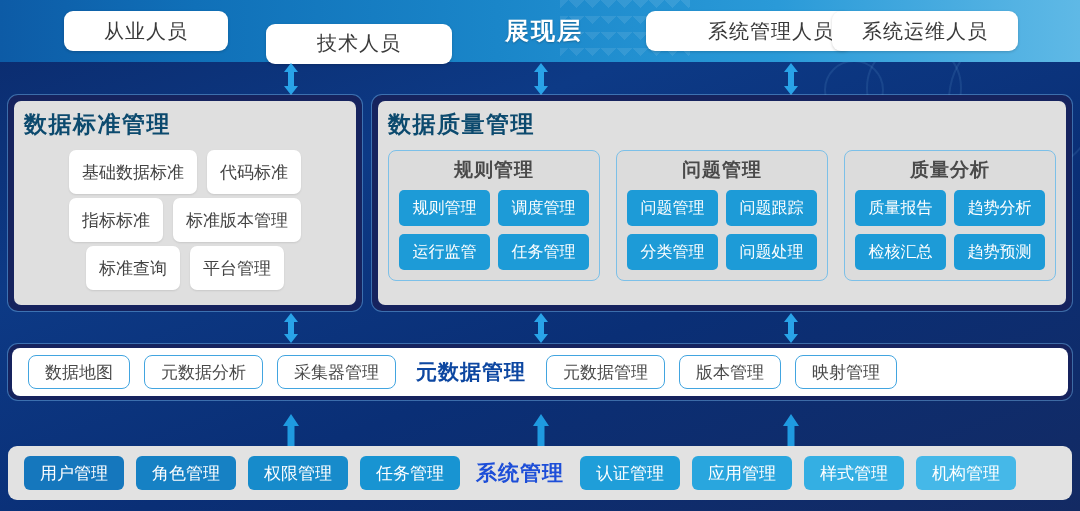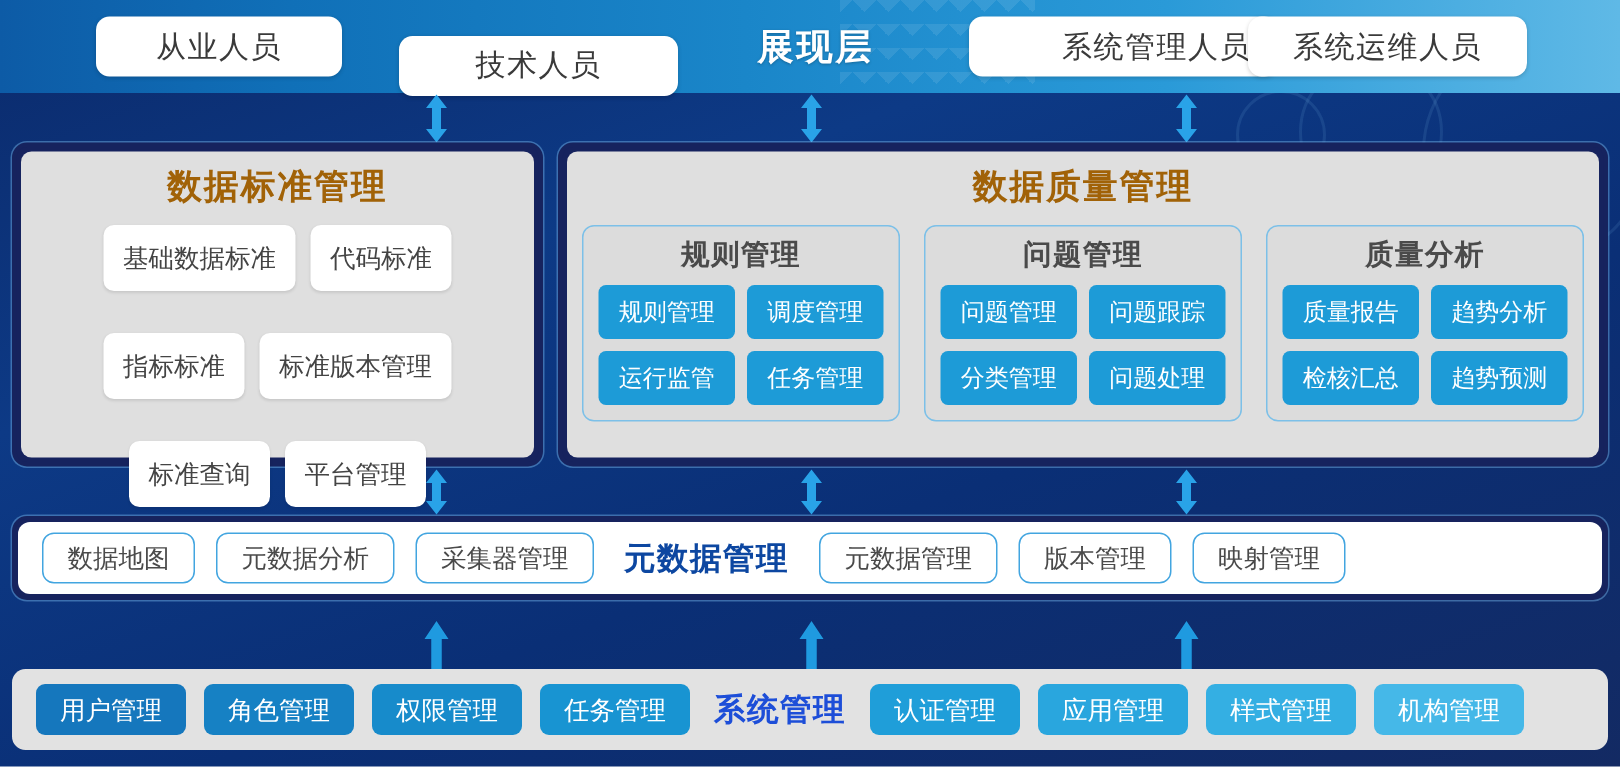--- a/index.html
+++ b/index.html
@@ -64,28 +64,28 @@
   .panel {
     border: 3px solid #16235e; border-radius: 10px;
     background: #16235e; padding: 3px;
     box-shadow: 0 0 0 1px rgba(120,185,235,.45);
   }
   .panel-inner {
     background: #dfdfdf; border-radius: 7px; width: 100%; height: 100%;
     padding: 8px 10px;
   }
   .panel-title {
-    text-align: center; color: #a16207; font-size: 23px; font-weight: bold;
+    color: #0c4a6e; font-size: 23px; font-weight: bold;
     letter-spacing: 1.5px; margin-bottom: 10px;
   }
   .p-left  { width: 360px; }
   .p-right { flex: 1; }
 
   
-  .chip-grid { display: flex; flex-wrap: wrap; gap: 28px 10px; justify-content: center; padding: 0 4px; }
+  .chip-grid { display: flex; flex-wrap: wrap; gap: 4px 10px; justify-content: center; padding: 0 4px; }
   .chip {
     background: #ffffff; border-radius: 7px; height: 44px; padding: 0 13px;
     display: flex; align-items: center; justify-content: center;
     color: #444; font-size: 17px; white-space: nowrap;
     box-shadow: 0 1px 2px rgba(0,0,0,.10);
   }
 
   
   .subcards { display: flex; gap: 16px; justify-content: center; }
   .subcard {

